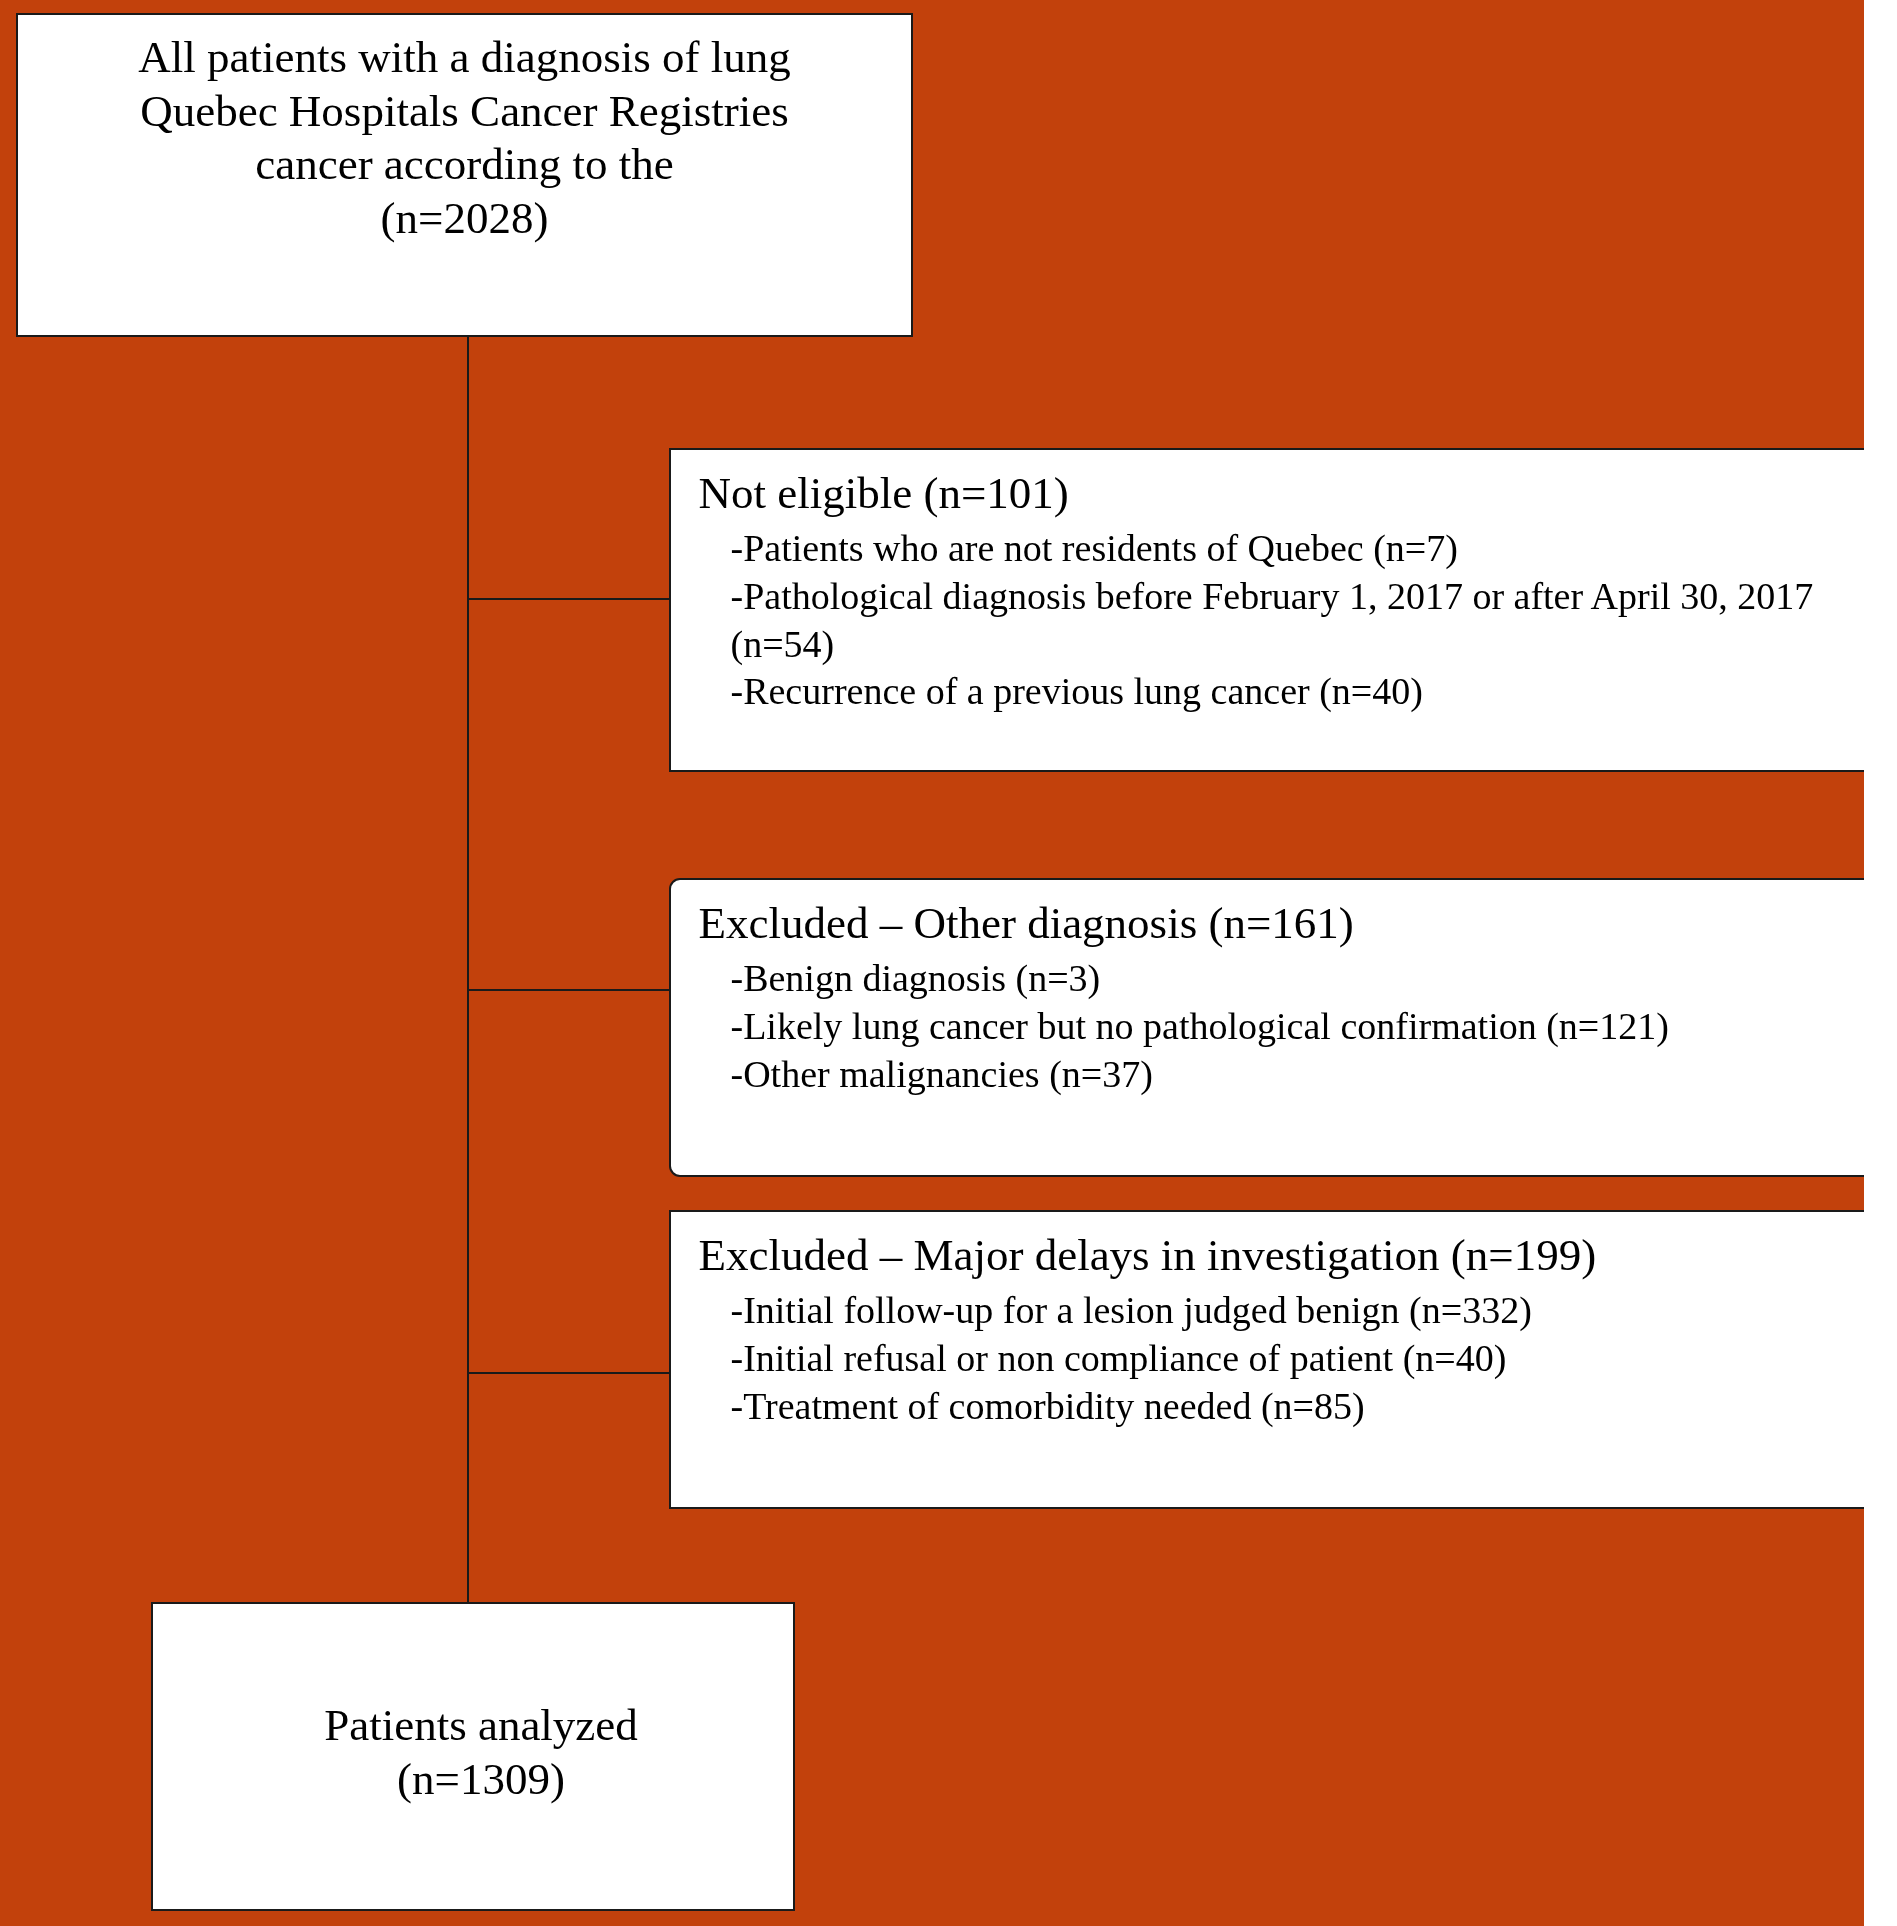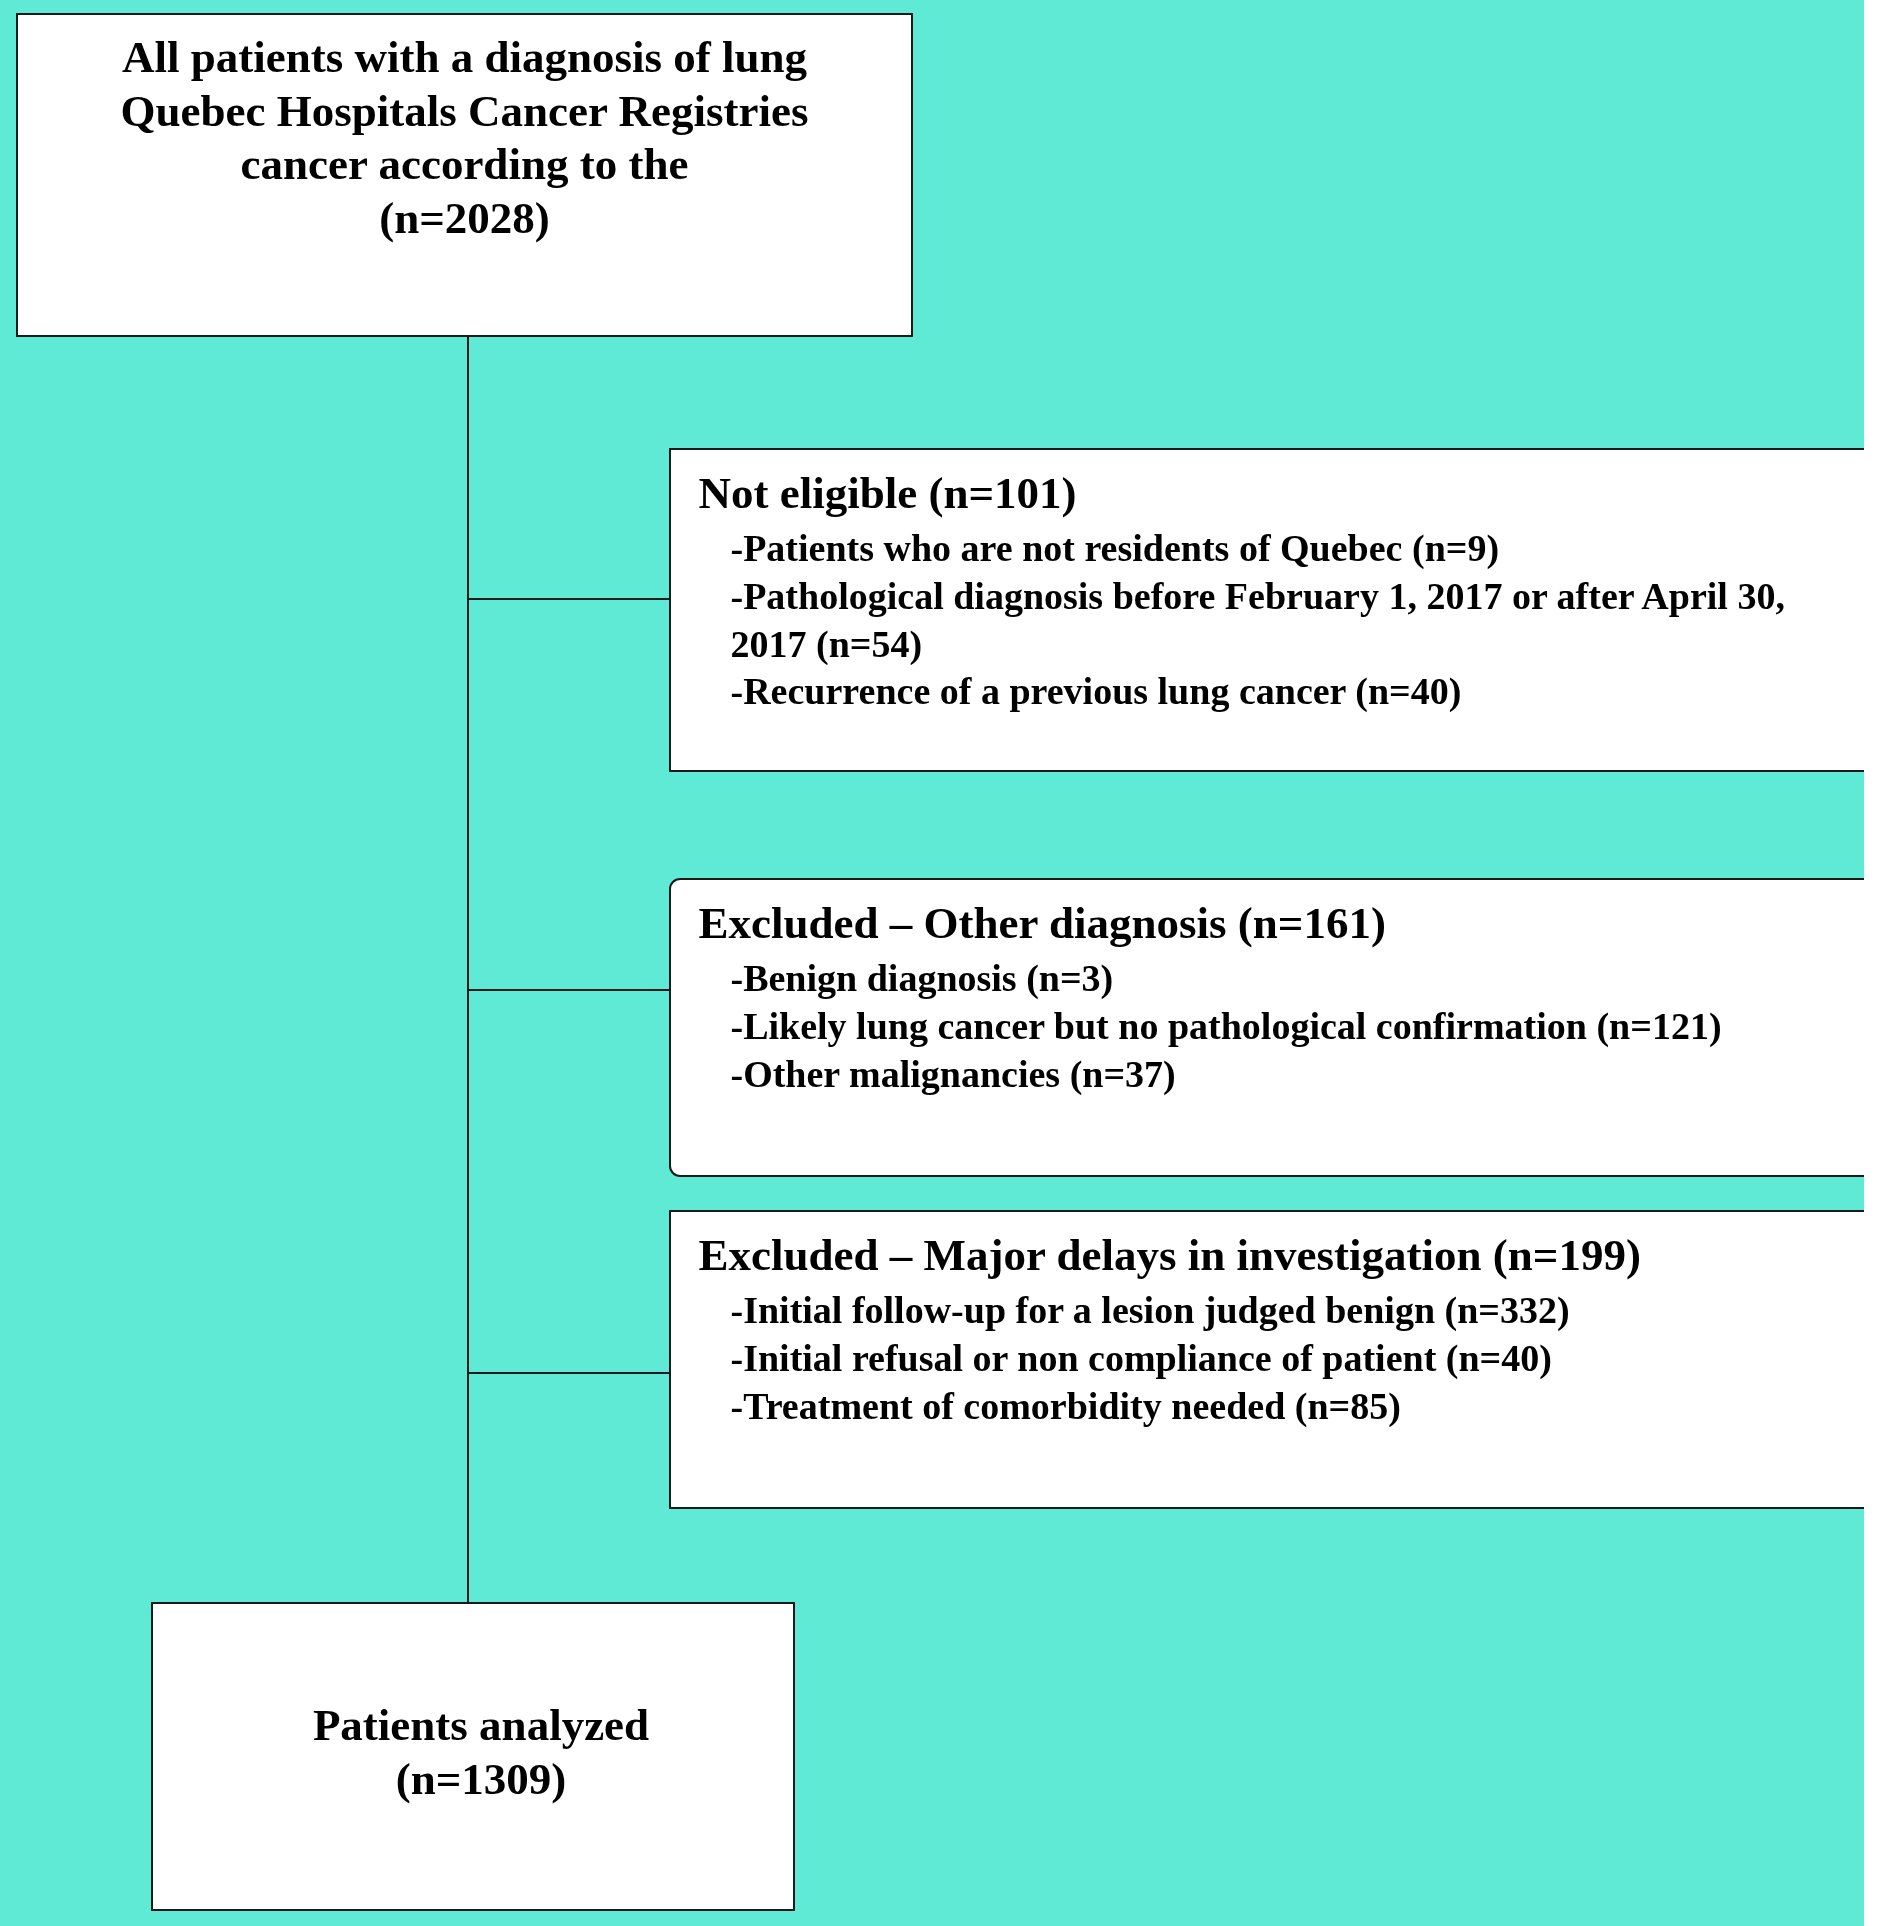--- a/index.html
+++ b/index.html
@@ -8,23 +8,22 @@
     background: #ffffff;
   }
   body {
     font-family: "Liberation Serif", "DejaVu Serif", serif;
     color: #000000;
   }
   #canvas {
     position: relative;
     width: 1864px;
     height: 1926px;
-    background: #5eead4;
+    background: #c2410c;
     overflow: hidden;
-    font-weight: bold;
   }
   .node {
     position: absolute;
     box-sizing: border-box;
     border: 2.2px solid #1a1a1a;
     background: #ffffff;
   }
   .node-inner {
     position: absolute;
     left: 0;
@@ -124,21 +123,21 @@
       <div class="title-line">Quebec Hospitals Cancer Registries</div>
       <div class="title-line">cancer according to the</div>
       <div class="title-line">(n=2028)</div>
     </div>
   </div>
 
   <div class="node exclusion" id="node-not-eligible">
     <div class="node-inner">
       <div class="excl-heading">Not eligible (n=101)</div>
       <ul class="excl-list">
-        <li>-Patients who are not residents of Quebec (n=9)</li>
+        <li>-Patients who are not residents of Quebec (n=7)</li>
         <li>-Pathological diagnosis before February 1, 2017 or after April 30, 2017 (n=54)</li>
         <li>-Recurrence of a previous lung cancer (n=40)</li>
       </ul>
     </div>
   </div>
 
   <div class="node exclusion" id="node-other-dx">
     <div class="node-inner">
       <div class="excl-heading">Excluded – Other diagnosis (n=161)</div>
       <ul class="excl-list">

